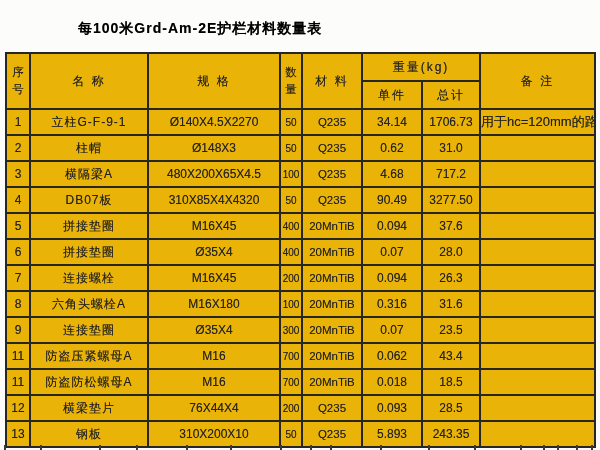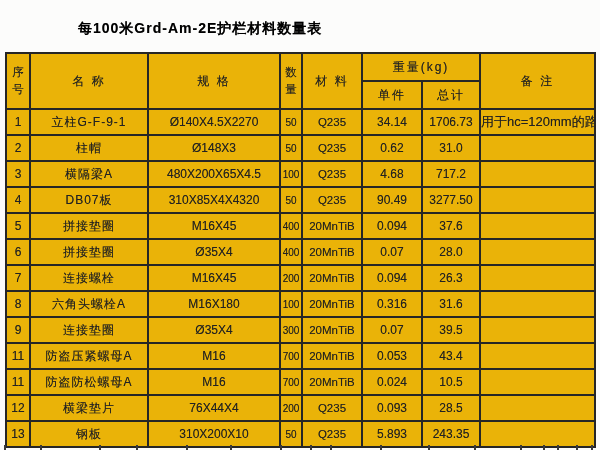--- a/index.html
+++ b/index.html
@@ -195,41 +195,41 @@
           <td class="c-total">31.6</td>
           <td class="c-note"></td>
         </tr>
         <tr>
           <td class="c-no">9</td>
           <td class="c-name">连接垫圈</td>
           <td class="c-spec">Ø35X4</td>
           <td class="c-qty">300</td>
           <td class="c-mat">20MnTiB</td>
           <td class="c-unit">0.07</td>
-          <td class="c-total">39.5</td>
+          <td class="c-total">23.5</td>
           <td class="c-note"></td>
         </tr>
         <tr>
           <td class="c-no">11</td>
           <td class="c-name">防盗压紧螺母A</td>
           <td class="c-spec">M16</td>
           <td class="c-qty">700</td>
           <td class="c-mat">20MnTiB</td>
-          <td class="c-unit">0.053</td>
+          <td class="c-unit">0.062</td>
           <td class="c-total">43.4</td>
           <td class="c-note"></td>
         </tr>
         <tr>
           <td class="c-no">11</td>
           <td class="c-name">防盗防松螺母A</td>
           <td class="c-spec">M16</td>
           <td class="c-qty">700</td>
           <td class="c-mat">20MnTiB</td>
-          <td class="c-unit">0.024</td>
-          <td class="c-total">10.5</td>
+          <td class="c-unit">0.018</td>
+          <td class="c-total">18.5</td>
           <td class="c-note"></td>
         </tr>
         <tr>
           <td class="c-no">12</td>
           <td class="c-name">横梁垫片</td>
           <td class="c-spec">76X44X4</td>
           <td class="c-qty">200</td>
           <td class="c-mat">Q235</td>
           <td class="c-unit">0.093</td>
           <td class="c-total">28.5</td>

